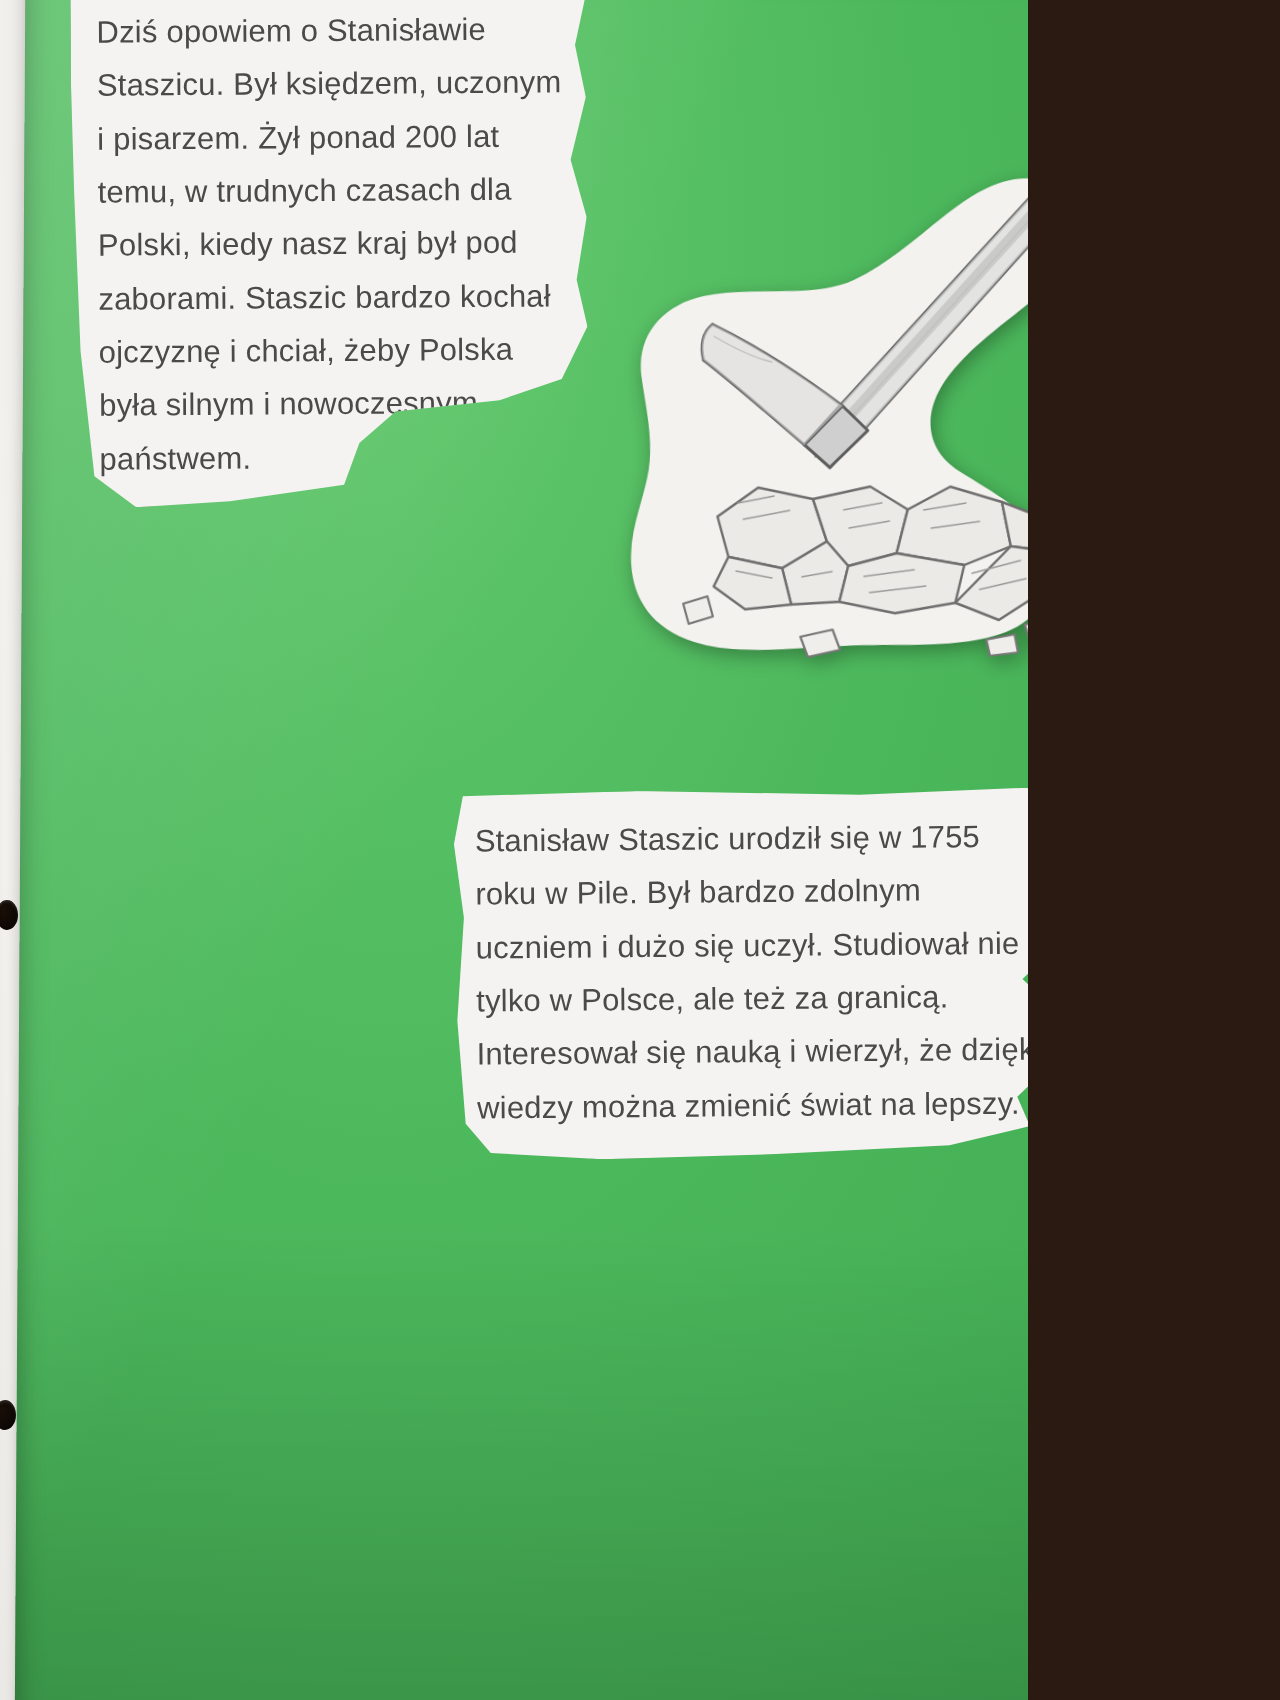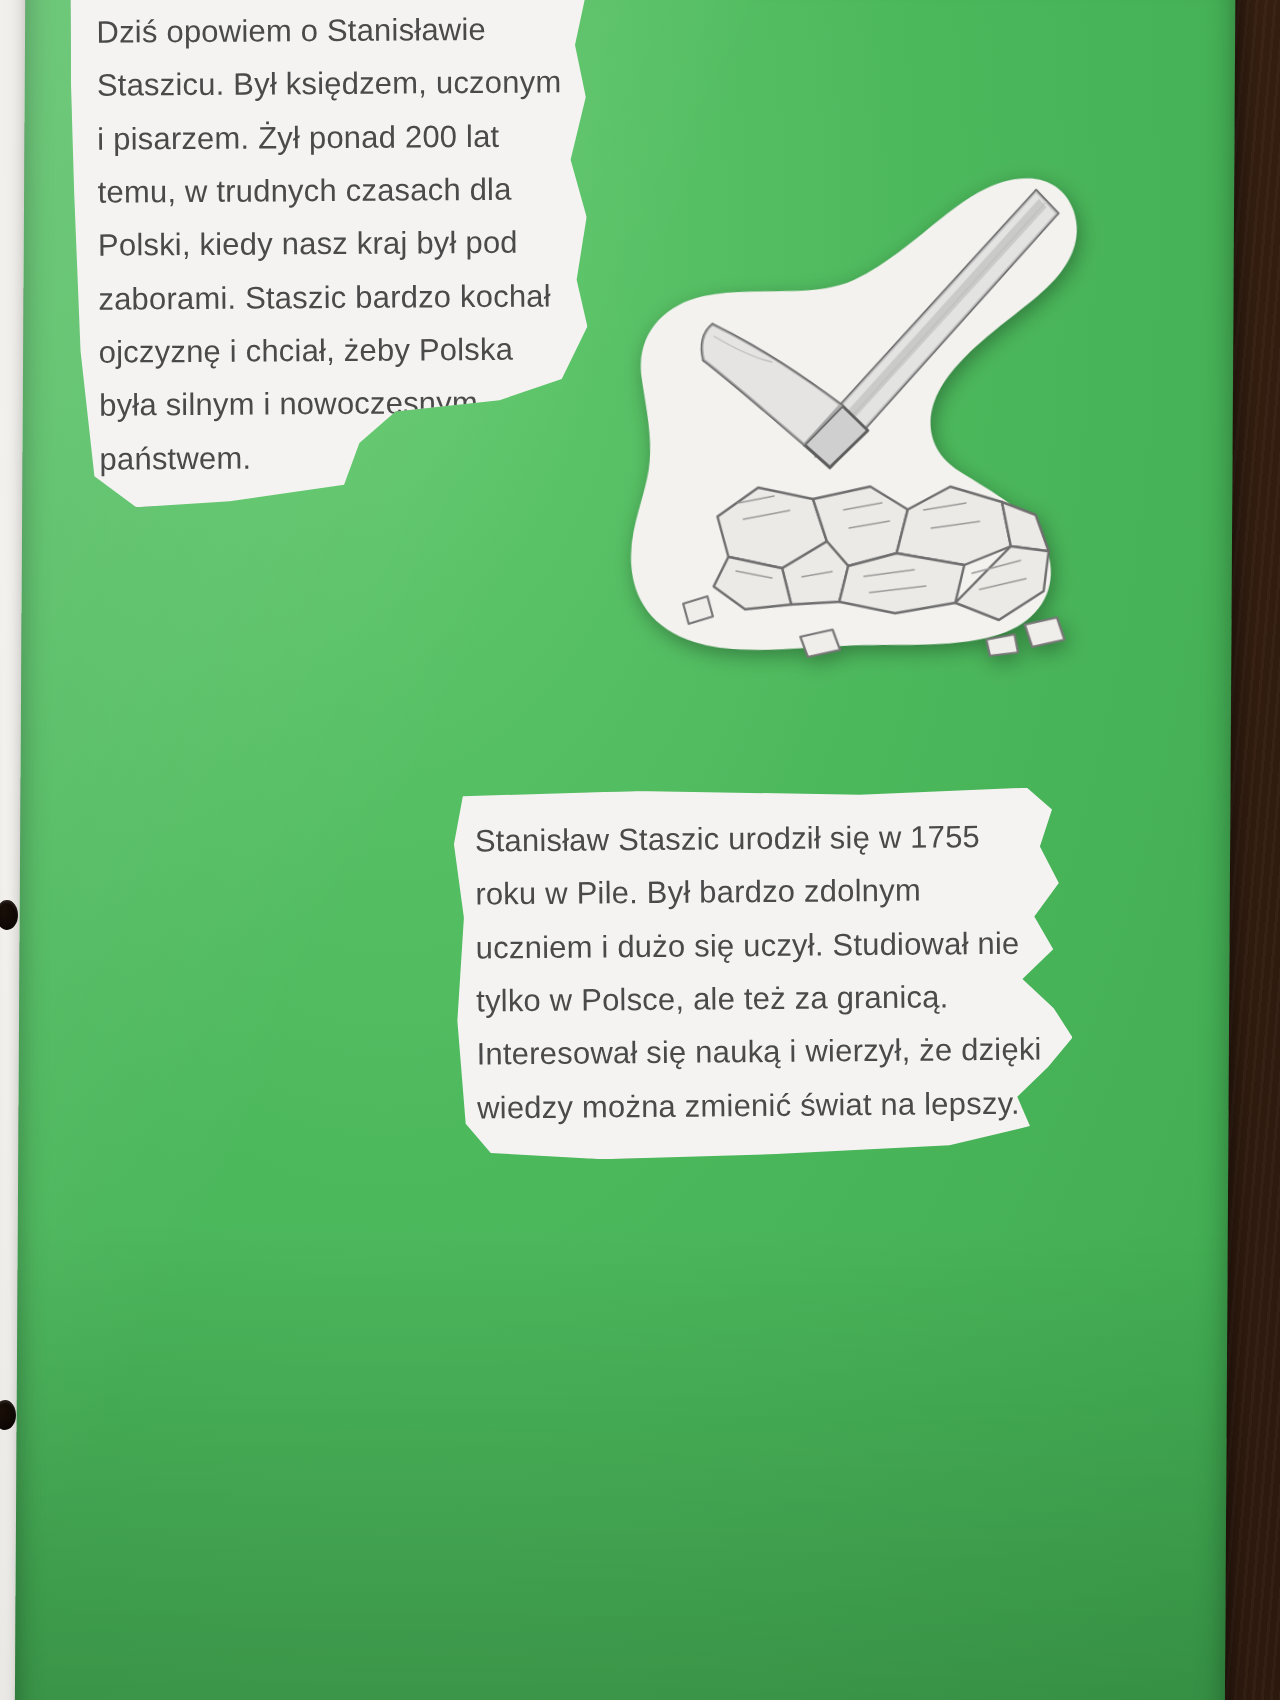--- a/index.html
+++ b/index.html
@@ -3,21 +3,21 @@
 <meta charset="utf-8">
 <title>Plakat o Stanisławie Staszicu</title>
 <style>
   html, body {
     margin: 0;
     padding: 0;
     background: #2a1a12;
   }
   #page {
     position: relative;
-    width: 1280px;
+    width: 1028px;
     height: 1700px;
     overflow: hidden;
     font-family: "Liberation Sans", sans-serif;
   }
 
   
   .desk {
     position: absolute;
     inset: 0;
     background:

